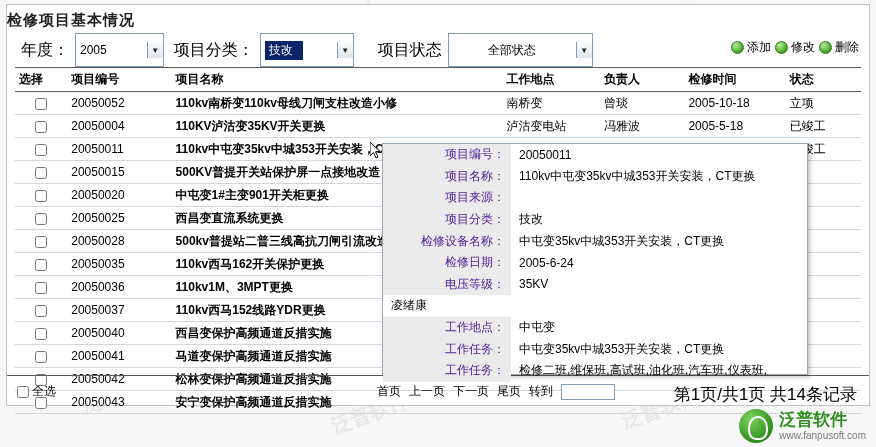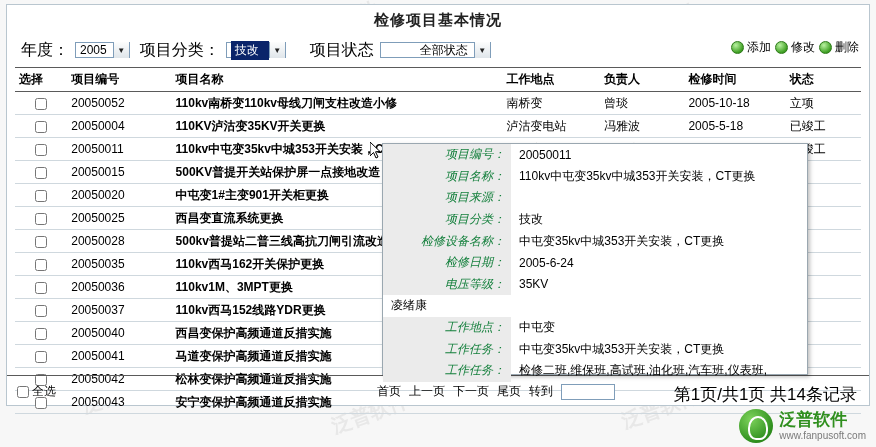--- a/index.html
+++ b/index.html
@@ -40,48 +40,48 @@
     width: 862px; height: 400px;
     background: #ffffff;
     border: 1px solid #b9c6cf;
     z-index: 1;
   }
 
   .title {
     position: absolute;
     left: 0; top: 6px;
     width: 862px;
-    text-align: center;
     font-size: 15px;
     font-weight: bold;
     color: #222;
     letter-spacing: 1px;
   }
 
   .filterbar {
     position: absolute;
     left: 0; top: 30px;
     width: 862px; height: 30px;
     display: flex;
     align-items: center;
     padding-left: 14px;
     box-sizing: border-box;
     gap: 4px;
   }
   .flabel { font-size: 16px; color: #000; margin-right: 2px; }
   .combo {
     display: inline-flex;
     align-items: center;
-    height: 16px;
+    height: 34px;
     border: 1px solid #7f9db9;
     background: #ffffff;
     font-size: 12px;
     padding: 0 0 0 4px;
     box-sizing: border-box;
     margin-right: 6px;
+    gap: 34px;
   }
   .combo .val { padding-right: 6px; white-space: nowrap; }
   .combo .arrow {
     width: 15px; height: 16px;
     background: linear-gradient(#fdfdfd,#dfe5ea);
     border-left: 1px solid #7f9db9;
     display: inline-flex;
     align-items: center;
     justify-content: center;
     font-size: 8px;
@@ -203,28 +203,27 @@
   }
   .popup .row {
     display: flex;
     align-items: center;
     height: 21.6px;
   }
   .popup .k {
     width: 128px;
     text-align: left;
     padding-right: 6px;
-    color: #15803d;
+    color: #4c1d95;
     box-sizing: border-box;
     background: #ebebeb;
     height: 100%;
     display: flex;
     align-items: center;
     justify-content: flex-end;
-    font-style: italic;
   }
   .popup .v {
     flex: 1;
     padding-left: 8px;
     color: #000;
     height: 100%;
     display: flex;
     align-items: center;
   }
 

